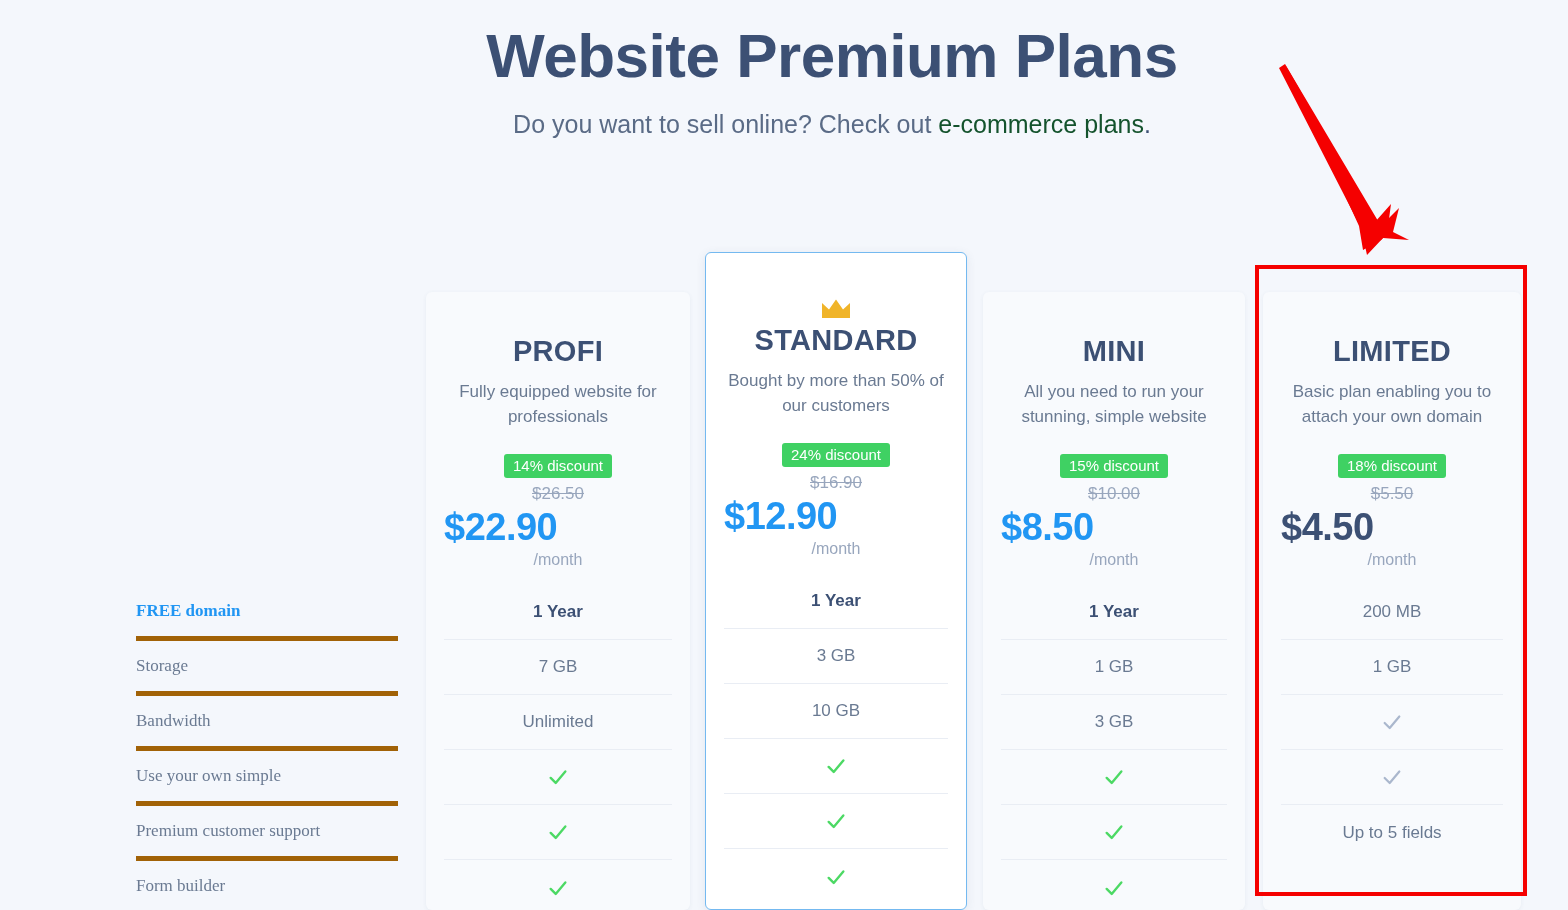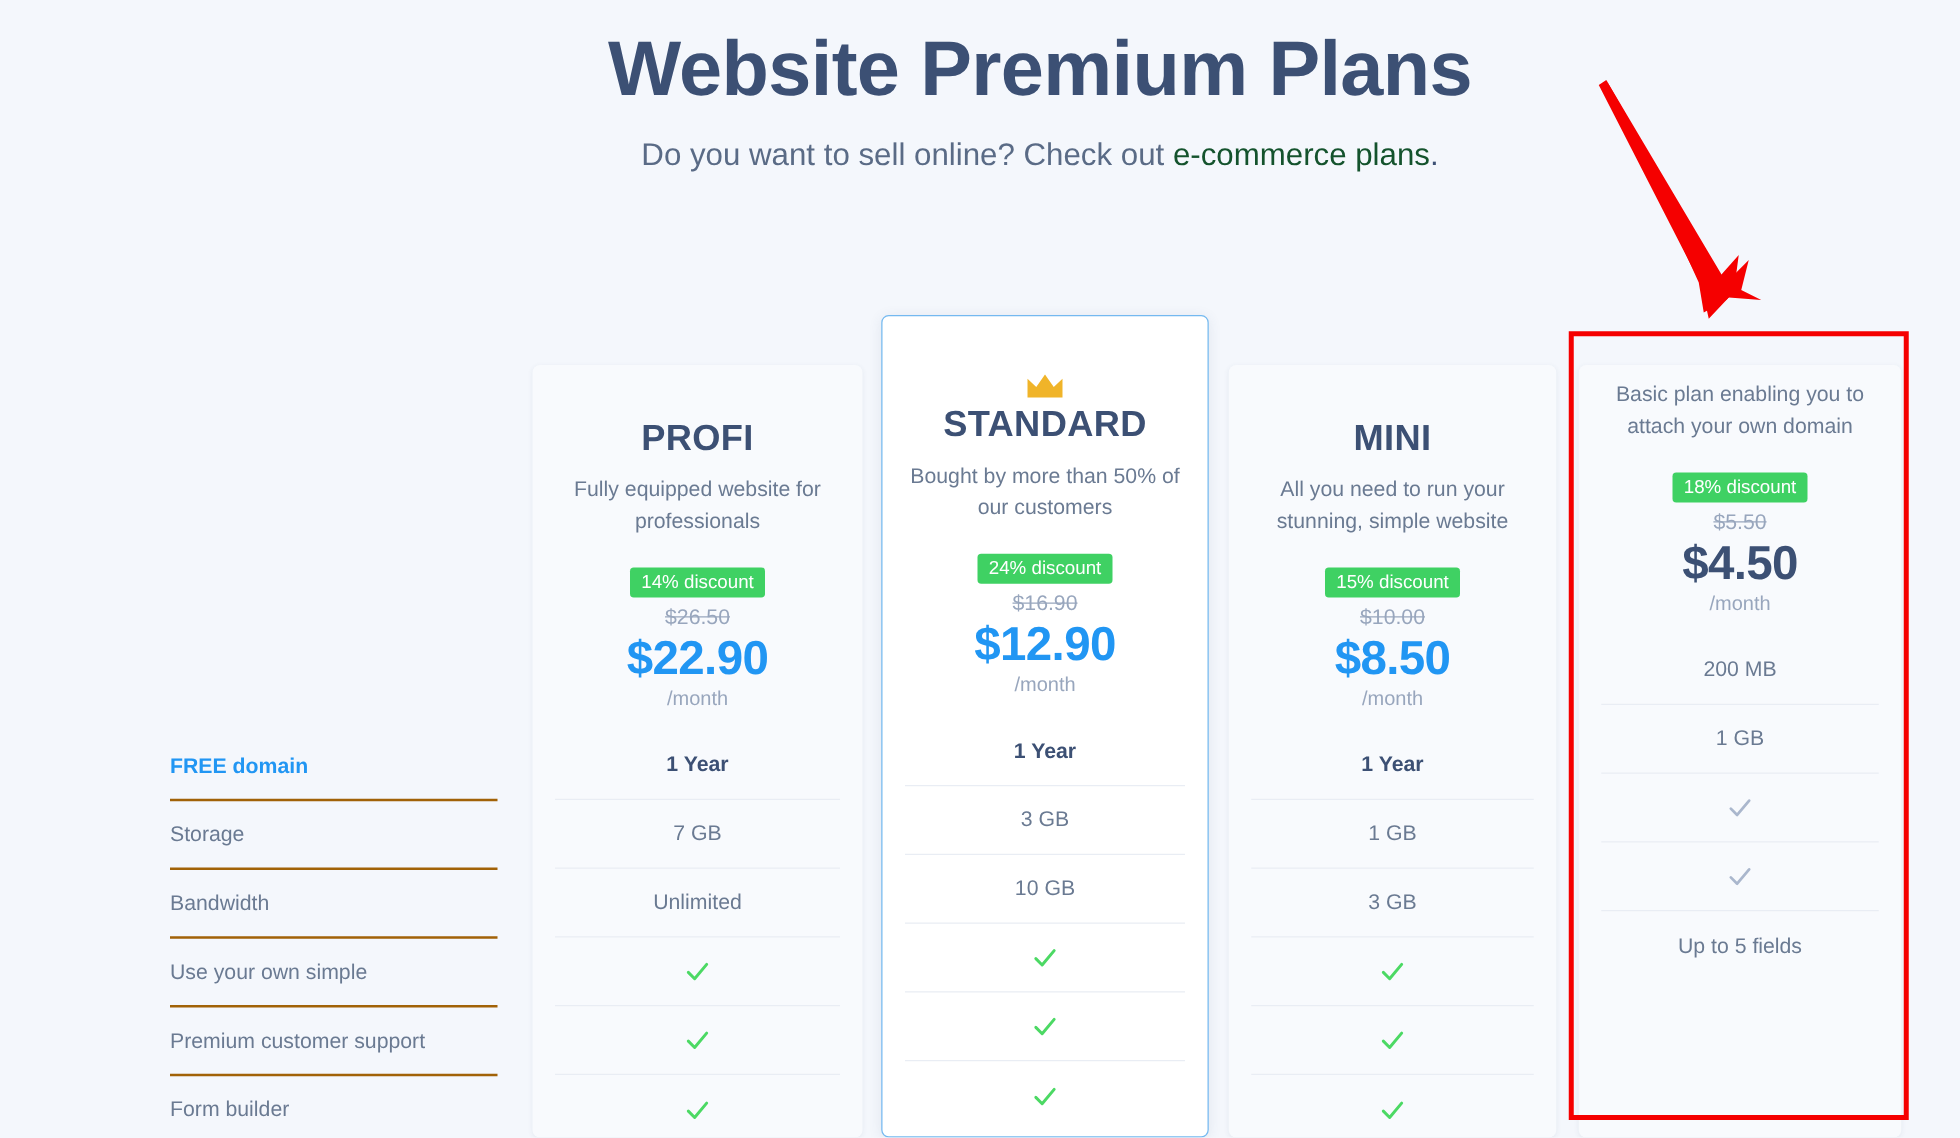--- a/index.html
+++ b/index.html
@@ -50,23 +50,24 @@
   .feature-col {
     position: absolute;
     left: 88px;
     top: 586px;
     width: 262px;
   }
   .feature-row {
     height: 55px;
     display: flex;
     align-items: center;
-    border-bottom: 2px solid #a16207;
+    border-bottom: 5px solid #a16207;
     font-size: 17px;
     color: #6a7a92;
+    font-family: Liberation Serif, serif;
   }
   .feature-row.first { color: #2196f3; font-weight: 700; }
 
   
   .card {
     position: absolute;
     border-radius: 6px;
     background: #f8fafd;
     box-shadow: 0 1px 4px rgba(60, 80, 116, 0.07);
   }
@@ -126,21 +127,20 @@
 
   .old-price {
     text-align: center;
     font-size: 17px;
     color: #98a6bd;
     text-decoration: line-through;
     margin-top: 7px;
     line-height: 1.1;
   }
   .new-price {
-    text-align: center;
     font-size: 38px;
     font-weight: 700;
     color: #2196f3;
     margin-top: 2px;
     line-height: 1.15;
     letter-spacing: -0.5px;
   }
   .new-price.muted { color: #3c5074; }
   .per-month {
     text-align: center;
@@ -310,20 +310,21 @@
       <div class="card-row last">
         <span class="check"><svg viewBox="0 0 24 24" width="22" height="22">
               <path d="M4 13 L9.5 18.5 L20 6" fill="none" stroke="#4cd964" stroke-width="2.6" stroke-linecap="round" stroke-linejoin="round"></path>
             </svg></span>
       </div>
     </div>
   </div>
 
   <div class="card card-limited">
     <div class="card-inner">
+      <div class="plan-name">LIMITED</div>
       <div class="plan-desc">Basic plan enabling you to attach your own domain</div>
       <div class="badge-wrap">
         <span class="discount-badge">18% discount</span>
       </div>
       <div class="old-price">$5.50</div>
       <div class="new-price muted">$4.50</div>
       <div class="per-month">/month</div>
     </div>
     <div class="card-rows">
       <div class="card-row">200 MB</div>

